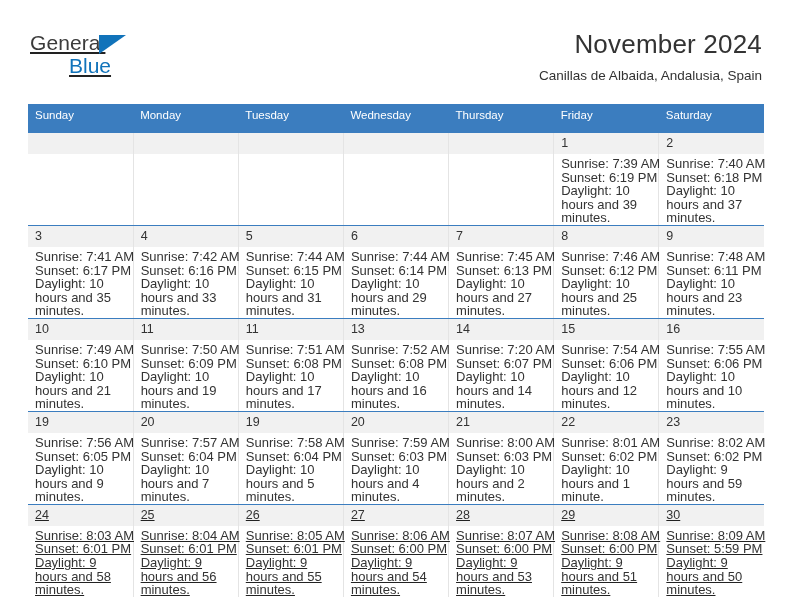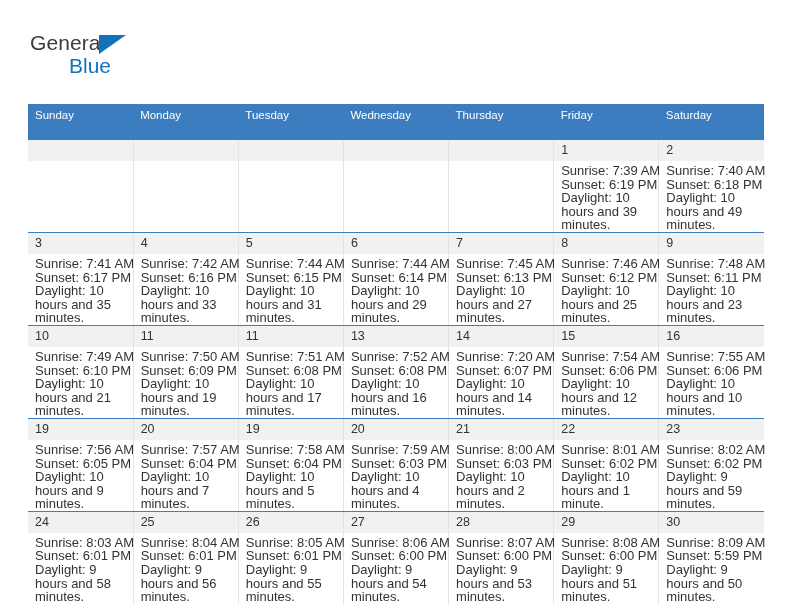--- a/index.html
+++ b/index.html
@@ -23,20 +23,21 @@
     position: relative;
     height: 76px;
     padding: 0 28px;
   }
   .logo {
     position: absolute;
     left: 30px;
     top: 32px;
     width: 170px;
     height: 46px;
+    text-decoration: underline;
   }
   .logo-general {
     font-size: 21px;
     letter-spacing: 0.1px;
     color: #3b3b3b;
     font-family: "Liberation Sans", sans-serif;
     line-height: 22px;
     display: block;
   }
   .logo-blue {
@@ -87,35 +88,35 @@
     border-collapse: collapse;
     table-layout: fixed;
     width: 736px;
   }
   table.cal th {
     background: #3b7dbf;
     color: #ffffff;
     font-weight: normal;
     font-size: 11.5px;
     text-align: left;
-    padding: 5px 0 19px 7px;
+    padding: 5px 0 12px 7px;
     height: 22px;
     border: none;
   }
   table.cal td {
     vertical-align: top;
     width: 105.14px;
     height: 90px;
     padding: 0;
     border-right: 1px solid #e4e4e4;
     border-bottom: 1px solid #3b7dbf;
     background: #ffffff;
   }
   table.cal td:last-child { border-right: none; }
-  table.cal tr:last-child td { border-bottom: none; }
+  table.cal tr:last-child td { border-bottom: none; text-decoration: underline; }
   .daynum {
     display: block;
     background: #f1f1f1;
     font-size: 12.5px;
     color: #333;
     padding: 3px 0 4px 7px;
     height: 21px;
     line-height: 14px;
   }
   td.empty .daynum { color: transparent; }
@@ -131,20 +132,24 @@
 </head>
 <body>
 
 <div class="page">
 
   <div class="header">
     <div class="logo">
       <span class="logo-general">General</span>
       <span class="logo-triangle"></span>
       <span class="logo-blue">Blue</span>
+    </div>
+    <div class="title-block">
+      <div class="cal-title">November 2024</div>
+      <div class="cal-subtitle">Canillas de Albaida, Andalusia, Spain</div>
     </div>
   </div>
 
   <div class="cal-wrap">
     <table class="cal">
       <thead>
         <tr id="weekday-row">
             <th>Sunday</th>
             <th>Monday</th>
             <th>Tuesday</th>
@@ -177,21 +182,21 @@
                 <div>Sunrise: 7:39 AM</div>
                 <div>Sunset: 6:19 PM</div>
                 <div class="dl">Daylight: 10 hours and 39 minutes.</div>
               </div>
             </td>
             <td>
               <span class="daynum">2</span>
               <div class="info">
                 <div>Sunrise: 7:40 AM</div>
                 <div>Sunset: 6:18 PM</div>
-                <div class="dl">Daylight: 10 hours and 49 minutes.</div>
+                <div class="dl">Daylight: 10 hours and 37 minutes.</div>
               </div>
             </td>
           </tr>
           <tr>
             <td>
               <span class="daynum">3</span>
               <div class="info">
                 <div>Sunrise: 7:41 AM</div>
                 <div>Sunset: 6:17 PM</div>
                 <div class="dl">Daylight: 10 hours and 35 minutes.</div>

